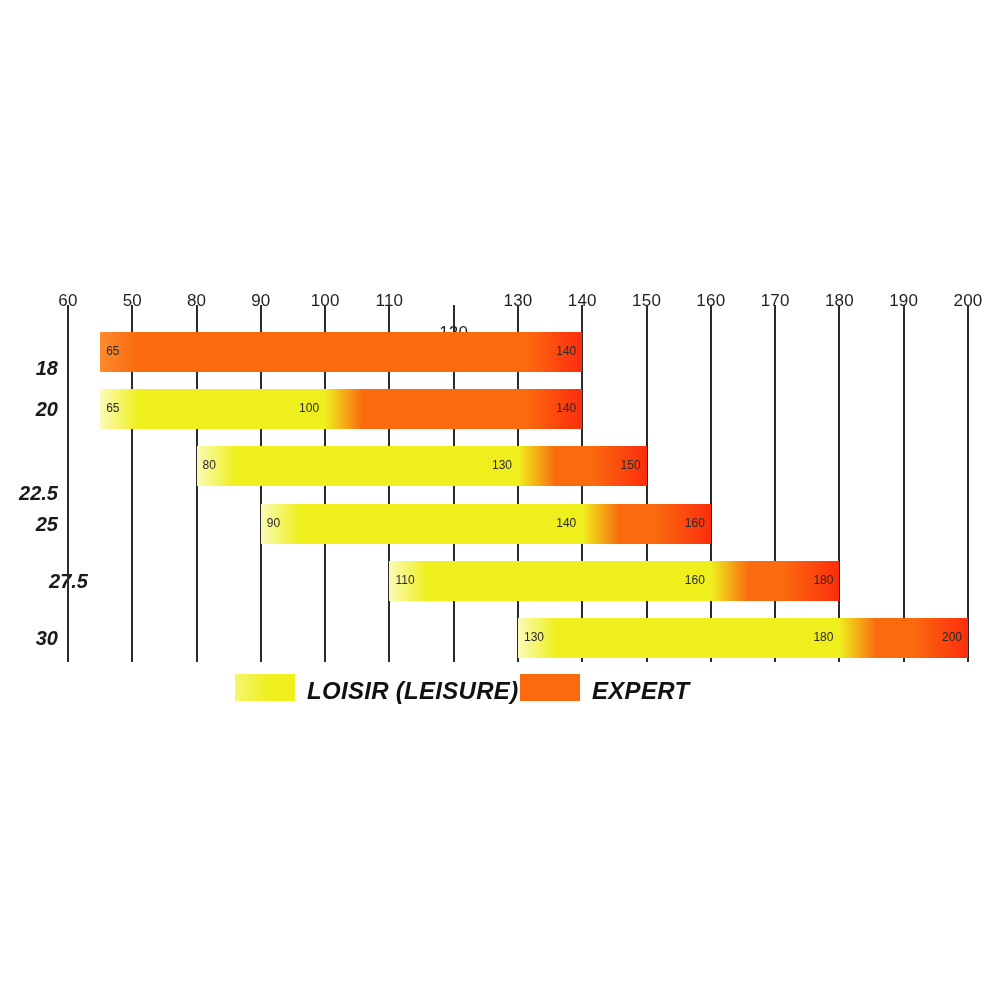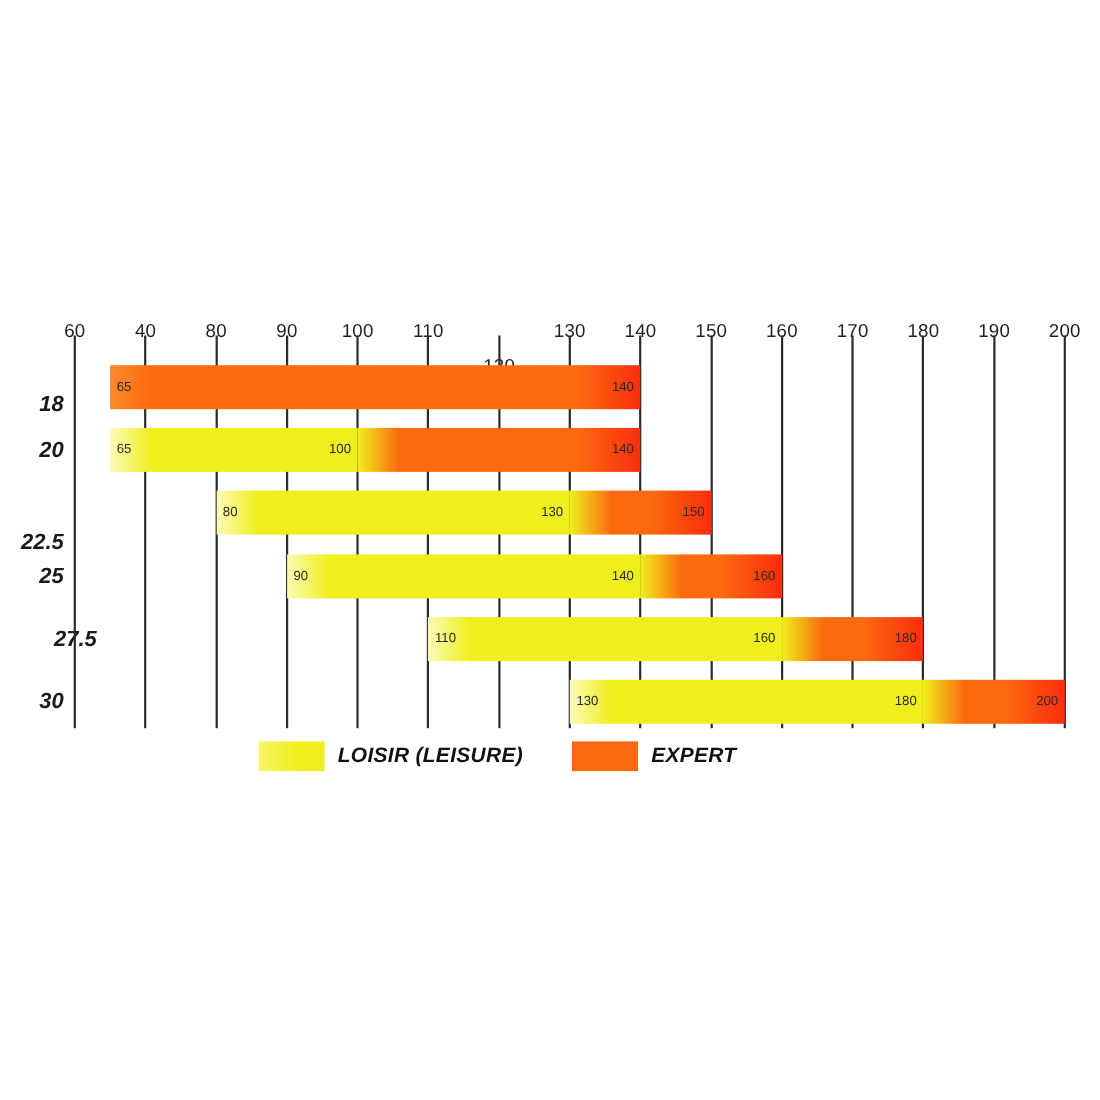--- a/index.html
+++ b/index.html
@@ -103,36 +103,36 @@
     position: absolute;
     left: 0;
     top: 1px;
     width: 60px;
     height: 27px;
   }
   .legend-text {
     position: absolute;
     left: 72px;
     top: 5px;
-    font-size: 19px;
+    font-size: 24px;
     font-weight: bold;
     font-style: italic;
     color: #111111;
     letter-spacing: 0.3px;
     line-height: 1.1;
   }
 </style>
 </head>
 <body>
 
 <div id="chart">
 
   <div id="xticks">
       <div class="xtick" style="left: 68px;">60</div>
-      <div class="xtick" style="left: 132.286px;">40</div>
+      <div class="xtick" style="left: 132.286px;">50</div>
       <div class="xtick" style="left: 196.571px;">80</div>
       <div class="xtick" style="left: 260.857px;">90</div>
       <div class="xtick" style="left: 325.143px;">100</div>
       <div class="xtick" style="left: 389.429px;">110</div>
       <div class="xtick" style="left: 453.714px; margin-top: 32px;">120</div>
       <div class="xtick" style="left: 518px;">130</div>
       <div class="xtick" style="left: 582.286px;">140</div>
       <div class="xtick" style="left: 646.571px;">150</div>
       <div class="xtick" style="left: 710.857px;">160</div>
       <div class="xtick" style="left: 775.143px;">170</div>

